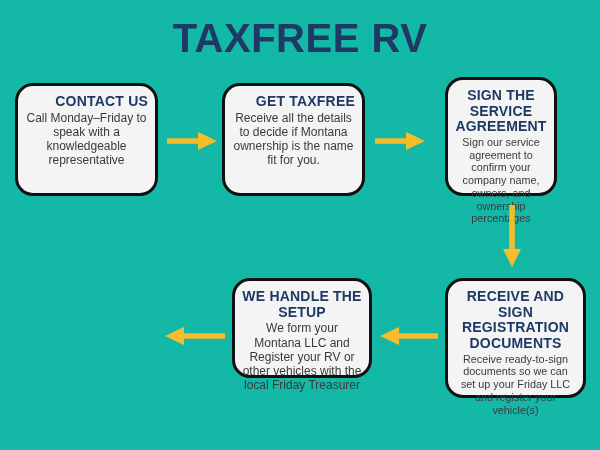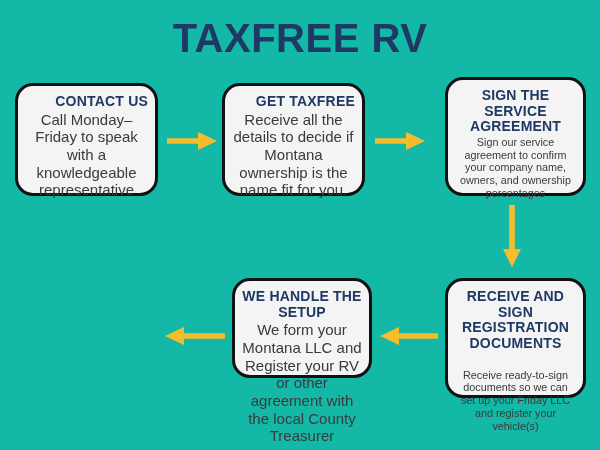--- a/index.html
+++ b/index.html
@@ -51,30 +51,30 @@
   .step-title {
     color: #1f3864;
     font-weight: bold;
     font-size: 14px;
     line-height: 1.12;
     letter-spacing: 0.2px;
     margin: 0 0 1px 0;
   }
   .step-body {
     color: #3a3a3a;
-    font-size: 15px;
+    font-size: 12px;
     line-height: 1.18;
     margin: 0;
   }
 
   
   #box-contact-us        { left: 15px;  top: 83px;  width: 143px; height: 113px; }
   #box-get-informed      { left: 222px; top: 83px;  width: 143px; height: 113px; }
-  #box-sign-agreement    { left: 445px; top: 77px;  width: 141px; height: 119px; }
-  #box-receive-sign-docs { left: 445px; top: 278px; width: 141px; height: 120px; gap: 16px; }
+  #box-sign-agreement    { left: 445px; top: 77px;  width: 112px; height: 119px; }
+  #box-receive-sign-docs { left: 445px; top: 278px; width: 141px; height: 120px; }
   #box-we-handle-setup   { left: 232px; top: 278px; width: 140px; height: 100px; }
   #box-ongoing-support   { left: 18px;  top: 278px; width: 138px; height: 118px; }
 
   #box-sign-agreement .step-body,
   #box-receive-sign-docs .step-body { font-size: 10.8px; }
 
   
   .arrow {
     position: absolute;
   }
@@ -108,21 +108,21 @@
     <div class="step-body">Sign our service agreement to confirm your company name, owners, and ownership percentages</div>
   </div>
 
   <div class="step-box" id="box-receive-sign-docs">
     <div class="step-title">RECEIVE AND SIGN REGISTRATION DOCUMENTS</div>
     <div class="step-body">Receive ready-to-sign documents so we can set up your Friday LLC and register your vehicle(s)</div>
   </div>
 
   <div class="step-box" id="box-we-handle-setup">
     <div class="step-title">WE HANDLE THE SETUP</div>
-    <div class="step-body">We form your Montana LLC and Register your RV or other agreement with the local County Treasurer</div>
+    <div class="step-body">We form your Montana LLC and Register your RV or other vehicles with the local Friday Treasurer</div>
   </div>
 
 
   <div class="arrow" id="arrow-contact-to-informed">
     <svg width="50" height="24" viewBox="0 0 50 24">
       <path d="M0 9.2 H31 V3 L50 12 L31 21 V14.8 H0 Z" fill="#f5bd2b"></path>
     </svg>
   </div>
 
   <div class="arrow" id="arrow-informed-to-sign">

